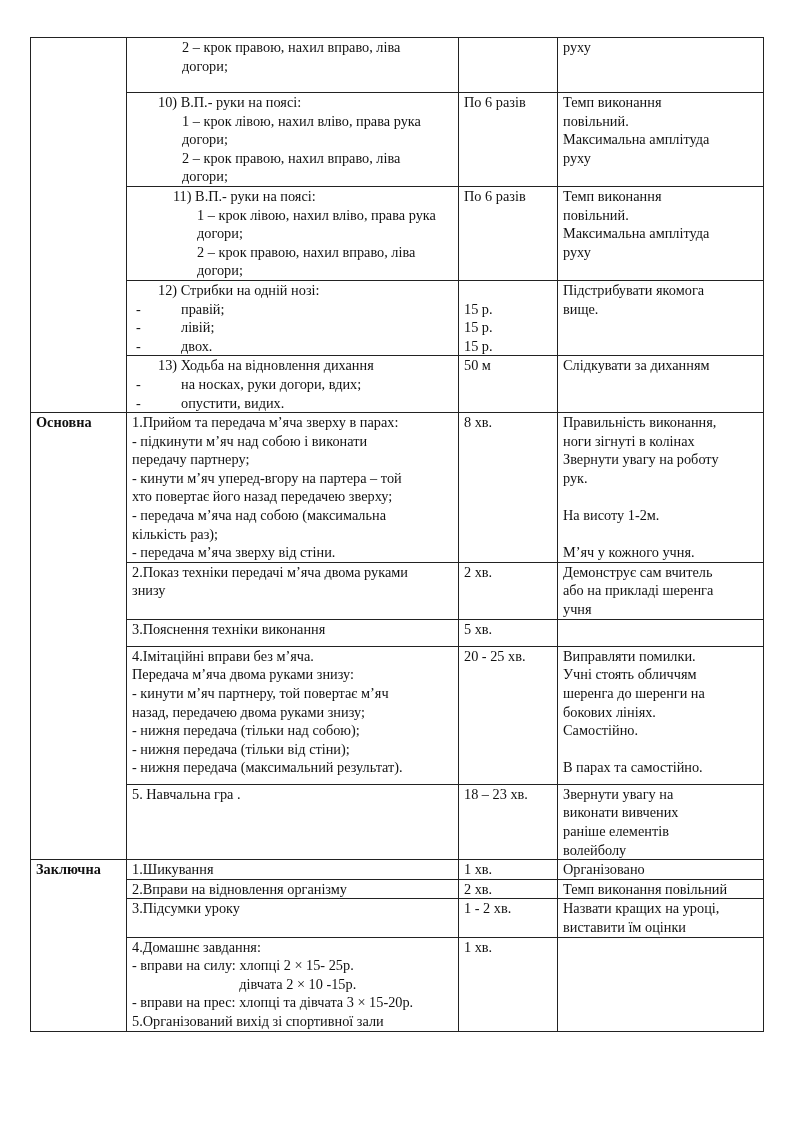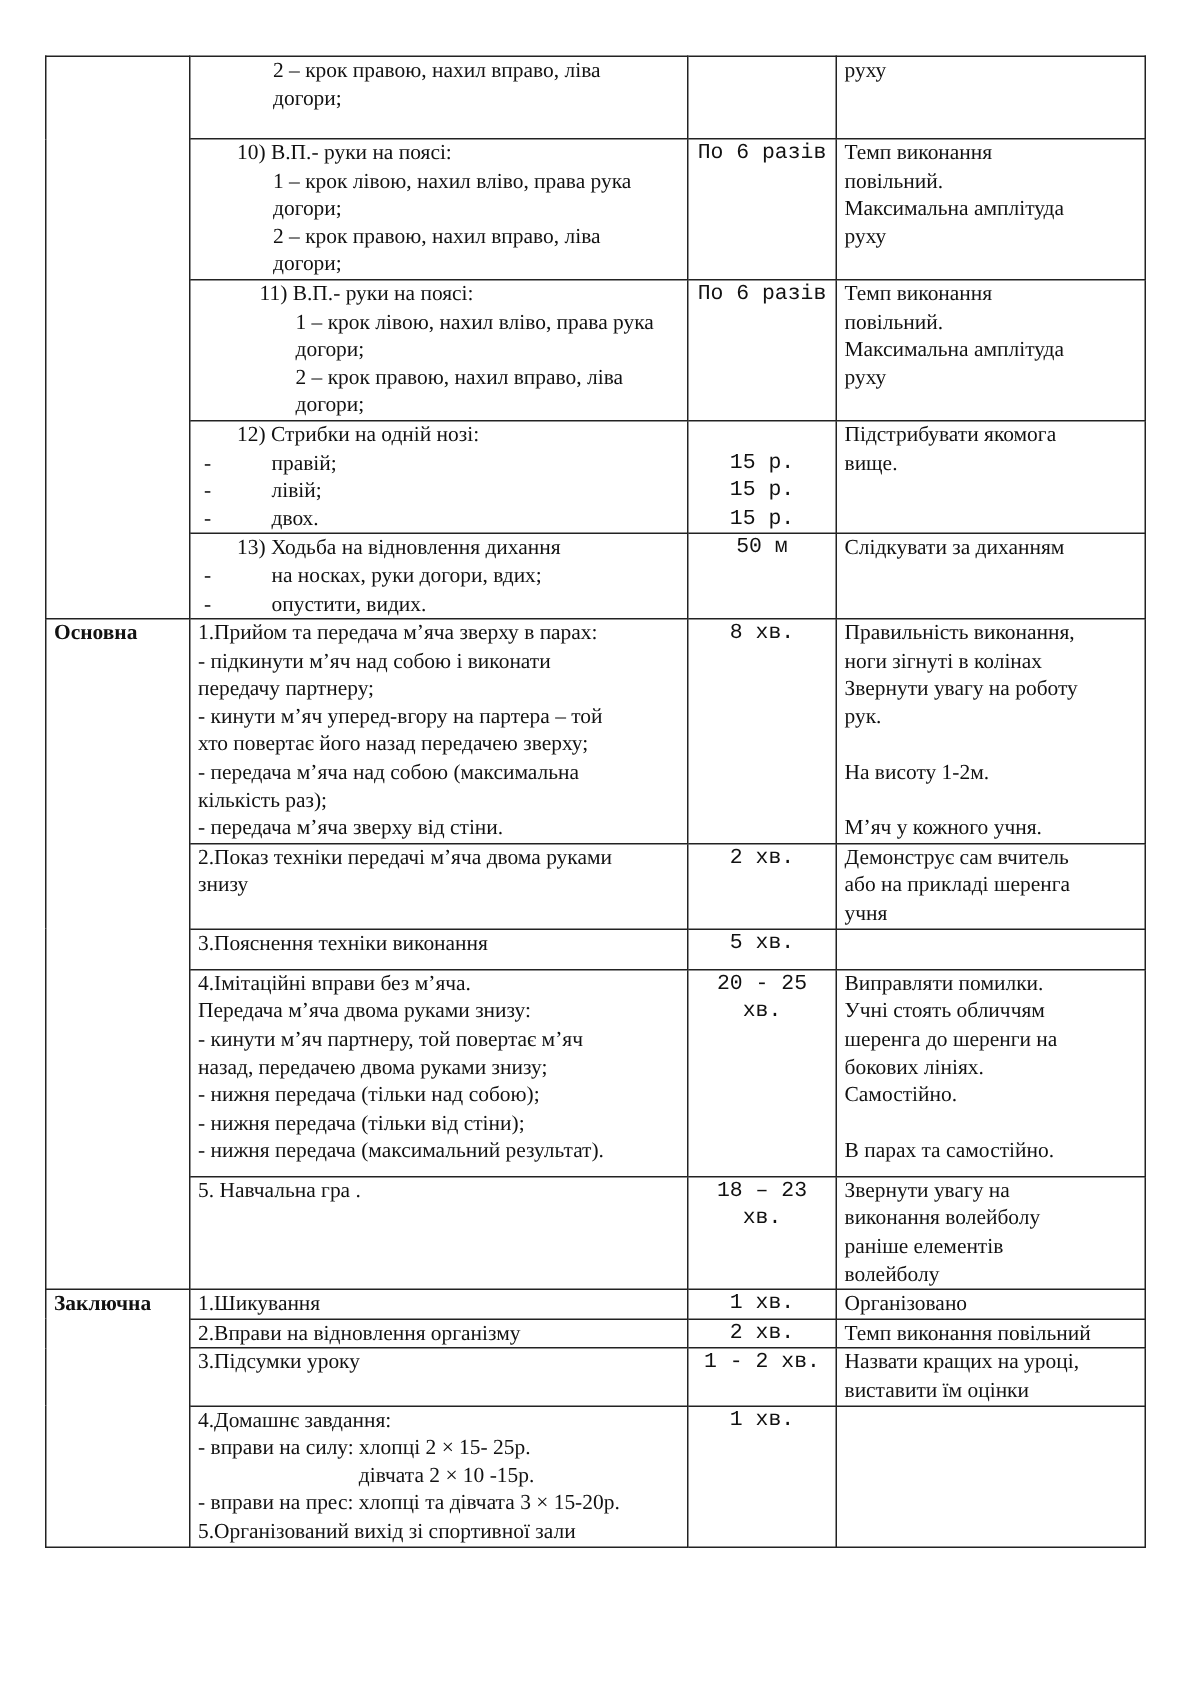--- a/index.html
+++ b/index.html
@@ -4,21 +4,21 @@
 <style>
   html, body { margin: 0; padding: 0; background: #ffffff; }
   body { width: 794px; height: 1123px; position: relative; overflow: hidden;
          font-family: "Liberation Serif", "DejaVu Serif", serif; color: #111; }
   #page { position: absolute; left: 30px; top: 37px; }
   table.lesson { border-collapse: collapse; table-layout: fixed; width: 733px;
                  font-size: 14.3px; line-height: 18.6px; }
   table.lesson td { border: 1px solid #222; vertical-align: top; padding: 0 5px; }
   col.c1 { width: 96px; } col.c2 { width: 332px; } col.c3 { width: 99px; } col.c4 { width: 206px; }
   td.section { font-weight: bold; text-align: left; padding-top: 0; }
-  td.dose { text-align: center; font-family: Liberation Mono, monospace; }
+  td.dose { text-align: left; }
   .line { display: block; white-space: pre-wrap; }
   .ind { padding-left: 50px; }
   .num { padding-left: 26px; }
   .dash { display: block; position: relative; padding-left: 49px; }
   .dash::before { content: "-"; position: absolute; left: 4px; }
   .blank { display: block; height: 18.6px; }
 </style>
 </head>
 <body>
 
@@ -187,21 +187,21 @@
         </tr>
         <tr style="height: 71px;">
           <td>
             <span class="line">5. Навчальна гра .</span>
           </td>
           <td class="dose">
             <span class="line">18 – 23 хв.</span>
           </td>
           <td>
             <span class="line">Звернути увагу на</span>
-            <span class="line">виконання волейболу</span>
+            <span class="line">виконати вивчених</span>
             <span class="line">раніше елементів</span>
             <span class="line">волейболу</span>
           </td>
         </tr>
         <tr style="height: 19px; padding-left: 32px;">
           <td class="section" rowspan="4">Заключна</td>
           <td>
             <span class="line">1.Шикування</span>
           </td>
           <td class="dose">

